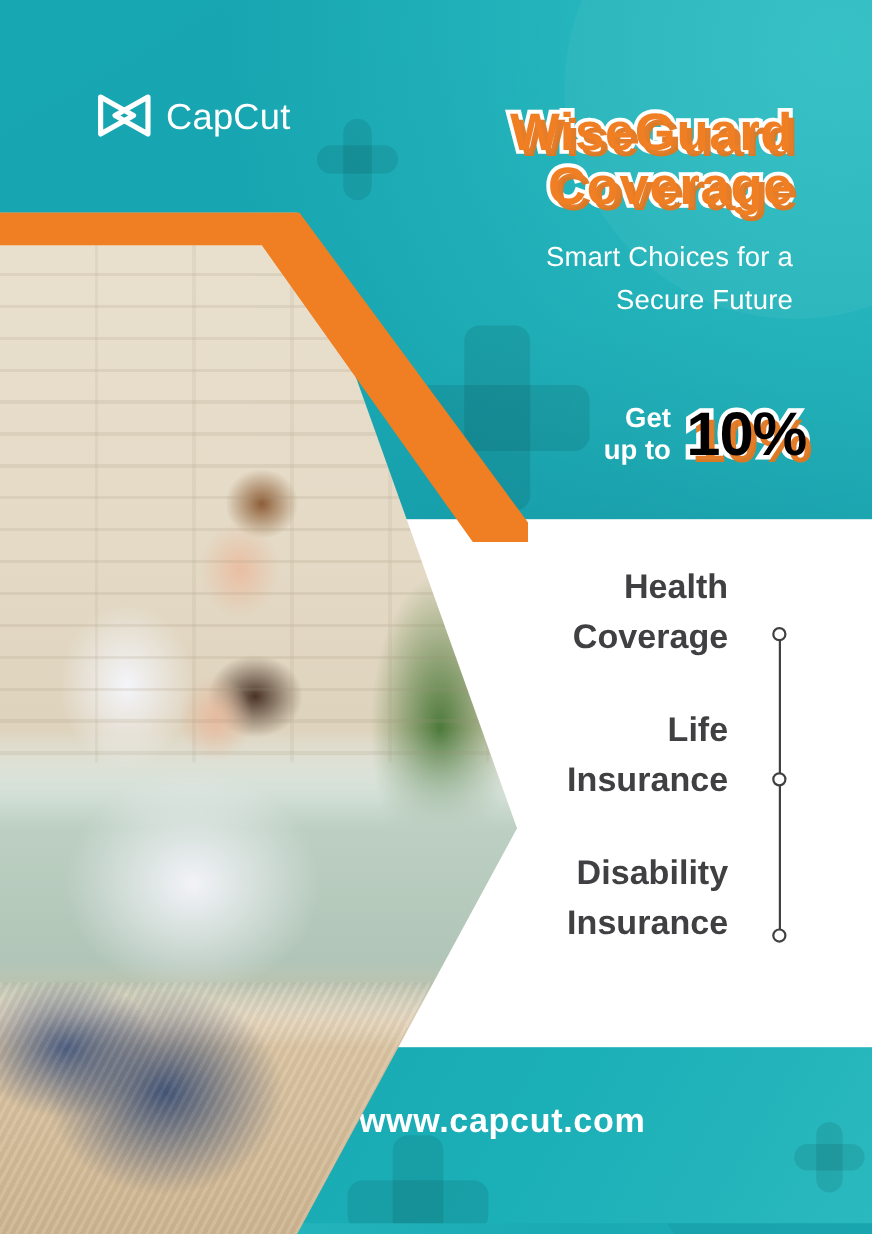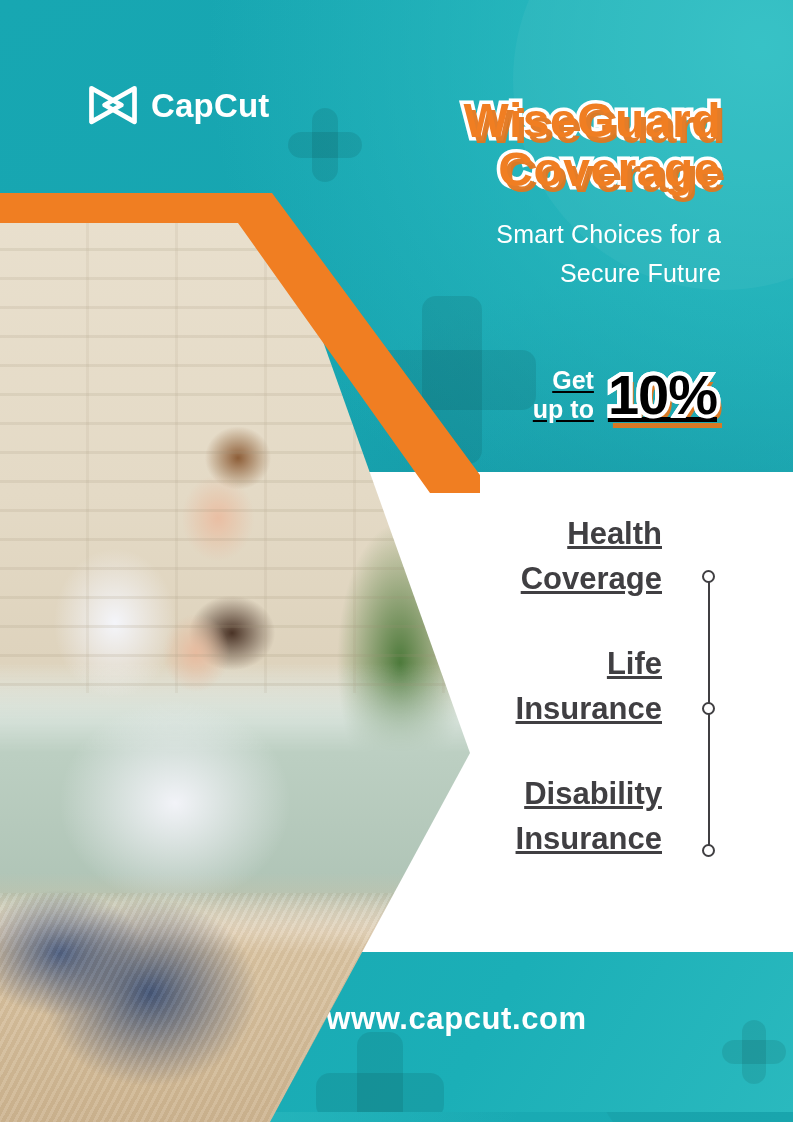--- a/index.html
+++ b/index.html
@@ -132,22 +132,22 @@
   }
   .title .l2{display:block;}
   .subtitle{
     margin-top:20px;
     font-size:25px;line-height:1.56;color:#ffffff;font-weight:normal;
     letter-spacing:.2px;
   }
 
   
   .offer{
-    position:absolute;right:76px;top:366px;
-    display:flex;align-items:center;justify-content:flex-end;gap:14px;text-decoration:underline;
+    position:absolute;right:60px;top:366px;
+    display:flex;align-items:center;justify-content:flex-end;gap:14px;
   }
   .offer-label{
     color:#ffffff;font-size:25px;font-weight:bold;line-height:1.15;
     text-align:right;white-space:pre-line;
   }
   .offer-value{
     font-size:56px;font-weight:bold;color:#000000;line-height:1;
     -webkit-text-stroke:8px #ffffff;
     paint-order:stroke fill;
     text-shadow:5px 6px 0 rgba(226,118,30,.95);
@@ -156,21 +156,21 @@
 
   
   .services{
     position:absolute;left:430px;top:512px;width:290px;
   }
   .svc{
     position:relative;
     text-align:right;
     padding-right:58px;
     color:#403F42;
-    font-size:31px;font-weight:bold;line-height:1.45;text-decoration:underline;
+    font-size:31px;font-weight:bold;line-height:1.45;
   }
   .svc .ln{display:block;}
   .svc.s1{margin-bottom:40px;}
   .svc.s2{margin-bottom:40px;}
 
   .timeline{
     position:absolute;left:708px;top:576px;width:2px;height:274px;
     background:#403F42;
   }
   .dot{
@@ -181,21 +181,21 @@
   .dot.d2{top:702px;}
   .dot.d3{top:844px;}
 
   
   .logo{
     position:absolute;left:84px;top:82px;
     display:flex;align-items:center;gap:9px;
   }
   .logo-mark{width:58px;height:48px;display:block;}
   .logo-text{
-    color:#ffffff;font-size:33px;font-weight:700;letter-spacing:.2px;
+    color:#ffffff;font-size:33px;font-weight:400;letter-spacing:.2px;
   }
 </style>
 </head>
 <body>
 
 <div class="poster">
 
   <div class="bg-teal"></div>
   <div class="blob b1"></div>
   <div class="blob b2"></div>

